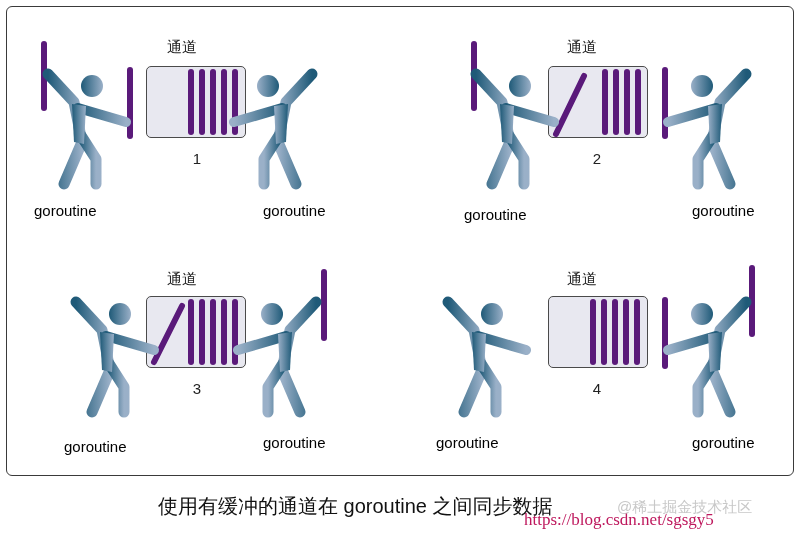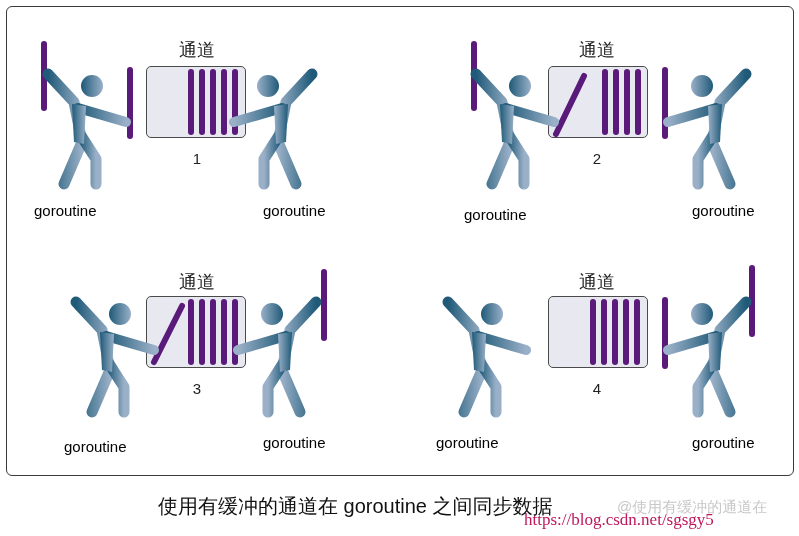--- a/index.html
+++ b/index.html
@@ -1,19 +1,19 @@
 <!DOCTYPE html>
 <html><head>
 <meta charset="utf-8">
 <style>
   html, body { margin:0; padding:0; background:#ffffff; }
   body { width:799px; height:536px; position:relative; overflow:hidden; font-family:"Liberation Sans", sans-serif; }
   .frame { position:absolute; left:6px; top:6px; width:788px; height:470px; border:1px solid #3a3a3a; border-radius:6px; background:#fff; box-sizing:border-box; }
   .panel { position:absolute; width:340px; height:220px; }
-  .chan-title { position:absolute; font-size:18px; color:#222; width:60px; text-align:center; }
+  .chan-title { position:absolute; font-size:15px; color:#222; width:60px; }
   .chan-box { position:absolute; width:100px; height:72px; background:#e8e8f0; border:1.5px solid #4a4a4a; border-radius:5px; box-sizing:border-box; }
   .step { position:absolute; font-size:15px; color:#222; width:20px; text-align:center; }
   .glabel { position:absolute; font-size:15px; color:#000000; }
   svg { position:absolute; overflow:visible; }
   .caption { position:absolute; left:158px; top:493px; font-size:20px; color:#111; white-space:nowrap; }
   .wm1 { position:absolute; left:617px; top:498px; font-size:15px; color:#c8c8c8; white-space:nowrap; }
   .wm2 { position:absolute; left:524px; top:510px; font-size:17px; color:#be185d; font-family:"Liberation Serif", serif; white-space:nowrap; }
 </style>
 </head>
 <body>
@@ -142,13 +142,13 @@
   <svg style="left:230px;top:0" width="110" height="160">
       <use href="#figR"></use>
     </svg>
   <div class="step" style="left:157px;top:118px;">4</div>
   <div class="glabel" style="left:6px;top:172px;">goroutine</div>
   <div class="glabel" style="left:262px;top:172px;">goroutine</div>
 </div>
 
 <div class="wm2">https://blog.csdn.net/sgsgy5</div>
 <div class="caption">使用有缓冲的通道在 goroutine 之间同步数据</div>
-<div class="wm1">@使用有缓冲的通道在</div>
+<div class="wm1">@稀土掘金技术社区</div>
 
 </body></html>

